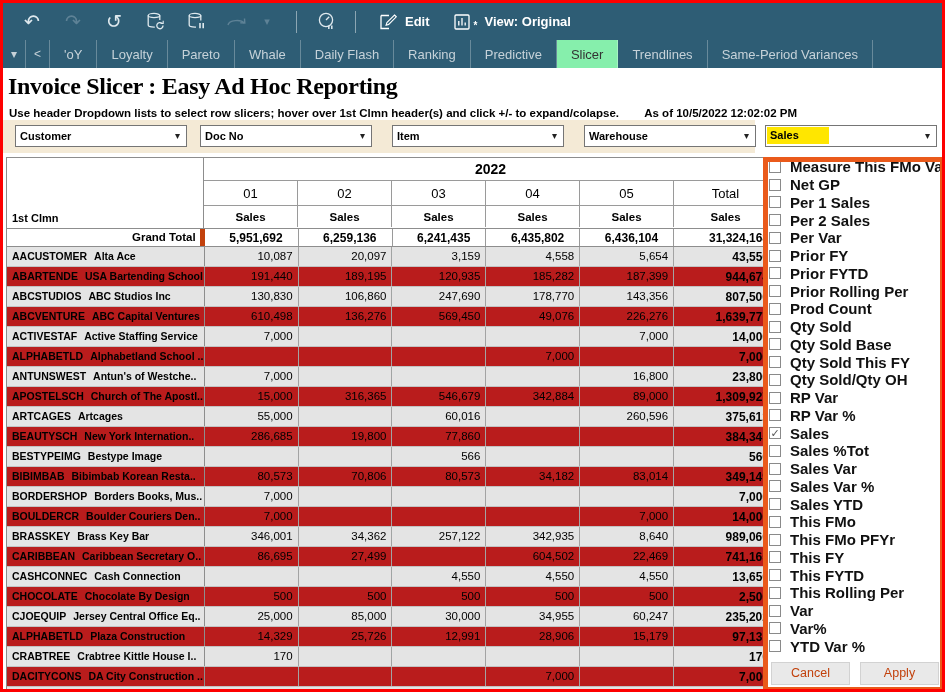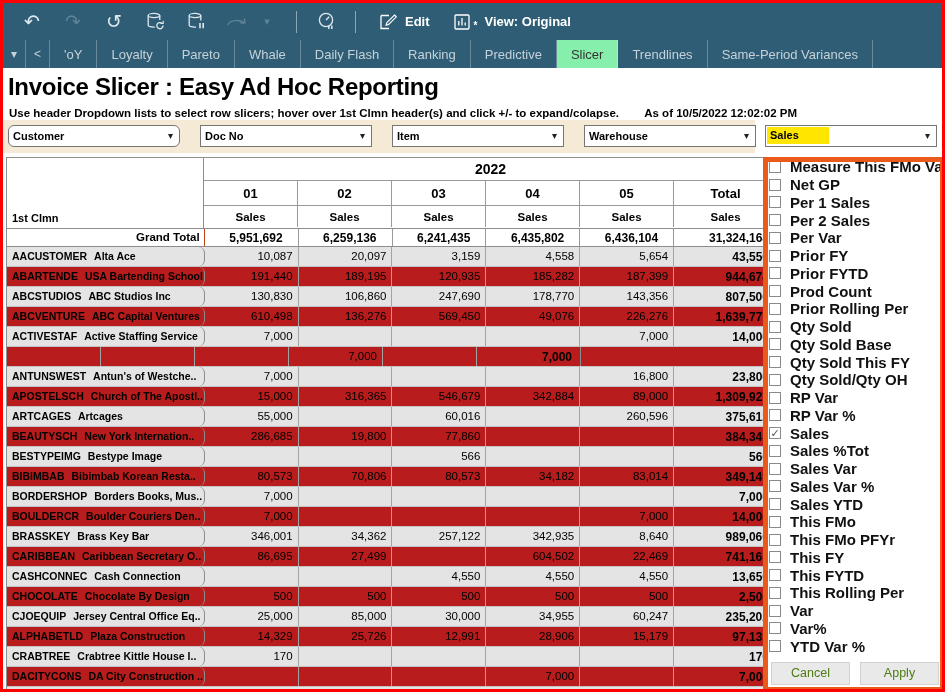--- a/index.html
+++ b/index.html
@@ -30,21 +30,21 @@
   .tabbar{position:absolute; left:3px; top:40px; right:3px; height:28px; background:var(--chrome);
           display:flex; align-items:stretch; overflow:hidden; color:#c6d2d9; font-size:13px;}
   .tab-ctrl{display:flex; align-items:center; justify-content:center; padding:0 8px;
             border-right:1px solid rgba(255,255,255,.28); cursor:pointer; font-size:12px;}
   .tab{display:flex; align-items:center; padding:0 14px; white-space:nowrap;
        border-right:1px solid rgba(255,255,255,.28); cursor:pointer;}
   .tab.active{background:#86efac; color:#333;}
 
   
   .content{position:absolute; left:3px; top:68px; right:3px; bottom:3px; background:#fff;}
-  .title{position:absolute; left:5px; top:5px; font-size:24px; font-weight:bold; letter-spacing:-.3px;}
+  .title{position:absolute; left:5px; top:5px; font-size:24px; font-weight:bold; letter-spacing:-.3px;font-family:Liberation Serif, serif;}
   .subline{position:absolute; left:6px; top:39px; font-size:11.5px; font-weight:bold; white-space:nowrap;}
   .asof{margin-left:22px;}
 
   
   .strip{position:absolute; left:0; top:52px; width:752px; height:33px; background:var(--beige);}
   .dd{position:absolute; top:5px; width:172px; height:22px; background:#fff; border:1px solid #757575;
       font-size:11px; font-weight:600; cursor:pointer;}
   .dd .dd-label{position:absolute; left:4px; top:4px;}
   .dd .dd-caret{position:absolute; right:6px; top:4px; font-size:10px; color:#222;}
   .dd-sales{position:absolute; left:762px; top:57px; width:172px; height:22px; background:#fff;
@@ -56,52 +56,52 @@
   .tbl{position:absolute; left:3px; top:89px; width:772px; border-top:1px solid #8d8d8d;
        border-left:1px solid #8d8d8d; font-size:11.5px;}
   .hdr{display:flex; border-bottom:1px solid #8d8d8d;}
   .hdr-left{width:198px; height:70px; position:relative; border-right:1px solid #8d8d8d; background:#fff;}
   .hdr-left .fcl{position:absolute; left:5px; bottom:4px; font-size:11px; font-weight:bold;}
   .hdr-right{width:574px;}
   .hy{height:23px; display:flex; align-items:center; justify-content:center; font-size:14px;
       font-weight:bold; border-bottom:1px solid #9a9a9a; border-right:1px solid #8d8d8d;}
   .hrow{display:flex; height:25px;}
   .hrow2{display:flex; height:21px;}
-  .hc{width:94px; display:flex; align-items:center; justify-content:center; font-weight:bold;
+  .hc{width:94px; display:flex; align-items:center; justify-content:center; font-weight:normal;
       font-size:13px; border-right:1px solid #9a9a9a; border-bottom:1px solid #9a9a9a;}
   .hc.ct{width:104px; border-right:1px solid #8d8d8d;}
   .hs{width:94px; display:flex; align-items:center; justify-content:center; font-weight:bold;
       font-size:11.5px; border-right:1px solid #9a9a9a;}
   .hs.ct{width:104px; border-right:1px solid #8d8d8d;}
   .grow{display:flex; height:18px; border-bottom:1px solid #8d8d8d; background:#fff;}
   .glabel{width:198px; text-align:right; font-weight:bold; font-size:11.5px; padding:2px 4px 0 0;
-          border-right:1px solid #c2410c;}
+          border-right:5px solid #c2410c;}
   .gv{width:94px; text-align:right; font-weight:bold; font-size:12px; padding:2px 15px 0 0;
       border-right:1px solid #9a9a9a;}
   .gv.ct{width:104px; padding-right:8px; border-right:1px solid #8d8d8d;}
   .trow{display:flex; height:20px; border-bottom:1px solid var(--bdr-l); background:#b91c1c; cursor:default;}
   .trow.alt{background:var(--alt);}
   .rl{width:198px; padding:3px 2px 0 5px; font-size:10.5px; font-weight:bold; white-space:nowrap;
-      overflow:hidden; border-right:1px solid #8d8d8d;border-radius:6px;}
+      overflow:hidden; border-right:1px solid #8d8d8d;}
   .rl .nm{margin-left:7px;}
   .cv{width:94px; text-align:right; padding:3px 5px 0 0; font-size:11.5px;
       border-right:1px solid var(--bdr);}
   .cv.ct{width:104px; font-weight:bold; font-size:12px; padding-right:8px; border-right:1px solid #8d8d8d;}
   .prow{height:7px; background:var(--alt); overflow:hidden; border-bottom:none;}
 
   
   .panel{position:absolute; left:760px; top:89px; width:182px; height:535px; background:#fff; z-index:10;}
   .panel-frame{position:absolute; inset:0; border:5px solid var(--accent); z-index:5; pointer-events:none;}
   .mlist{position:absolute; left:6px; right:4px; top:1px;}
   .mitem{display:flex; align-items:center; gap:9px; height:17.75px; cursor:pointer;}
   .cbx{width:12px; height:12px; border:1px solid #8a8a8a; background:#fff; flex:0 0 auto;
        font-size:11px; line-height:10px; text-align:center; color:#555;}
   .mlabel{font-size:15px; font-weight:700; color:#111; white-space:nowrap;}
   .pbtns{position:absolute; left:8px; right:6px; top:505px; display:flex; gap:10px;}
-  .pbtn{flex:1; height:23px; background:#e9e9e9; border:1px solid #d2d2d2; color:#4d7c0f;
+  .pbtn{flex:1; height:23px; background:#e9e9e9; border:1px solid #d2d2d2; color:#c2410c;
         font-size:12.5px; text-align:center; padding-top:3px; cursor:pointer;
         font-family:"Liberation Sans",sans-serif;}
 </style>
 </head>
 <body>
 
 <div class="toolbar">
   <span class="tb-ic">↶</span>
   <span class="tb-ic dim">↷</span>
   <span class="tb-ic">↺</span>
@@ -173,21 +173,21 @@
 
 <div class="content">
   <div class="title">Invoice Slicer : Easy Ad Hoc Reporting</div>
   <div class="subline">
     <span>Use header Dropdown lists to select row slicers; hover over 1st Clmn header(s) and click +/- to expand/colapse.</span>
     <span class="asof">As of 10/5/2022 12:02:02 PM</span>
   </div>
 
   <div class="strip">
 
-  <div class="dd" style="left: 5px; border-radius: 6px;">
+  <div class="dd" style="left: 12px;">
         <span class="dd-label">Customer</span>
         <span class="dd-caret">▾</span>
       </div>
       <div class="dd" style="left: 197px;">
         <span class="dd-label">Doc No</span>
         <span class="dd-caret">▾</span>
       </div>
       <div class="dd" style="left: 389px;">
         <span class="dd-label">Item</span>
         <span class="dd-caret">▾</span>
@@ -277,20 +277,21 @@
         <div class="trow alt">
           <div class="rl"><span>ACTIVESTAF</span><span class="nm">Active Staffing Service</span></div>
           <div class="cv">7,000</div>
           <div class="cv"></div>
           <div class="cv"></div>
           <div class="cv"></div>
           <div class="cv">7,000</div>
           <div class="cv ct">14,000</div>
         </div>
         <div class="trow">
+          <div class="rl"><span>ALPHABETLD</span><span class="nm">Alphabetland School ..</span></div>
           <div class="cv"></div>
           <div class="cv"></div>
           <div class="cv"></div>
           <div class="cv">7,000</div>
           <div class="cv"></div>
           <div class="cv ct">7,000</div>
         </div>
         <div class="trow alt">
           <div class="rl"><span>ANTUNSWEST</span><span class="nm">Antun's of Westche..</span></div>
           <div class="cv">7,000</div>
@@ -464,25 +465,25 @@
         <div class="mitem">
           <span class="cbx"></span>
           <span class="mlabel">Prior FY</span>
         </div>
         <div class="mitem">
           <span class="cbx"></span>
           <span class="mlabel">Prior FYTD</span>
         </div>
         <div class="mitem">
           <span class="cbx"></span>
+          <span class="mlabel">Prior Rolling Per</span>
+        </div>
+        <div class="mitem">
+          <span class="cbx"></span>
           <span class="mlabel">Prod Count</span>
-        </div>
-        <div class="mitem">
-          <span class="cbx"></span>
-          <span class="mlabel">Prior Rolling Per</span>
         </div>
         <div class="mitem">
           <span class="cbx"></span>
           <span class="mlabel">Qty Sold</span>
         </div>
         <div class="mitem">
           <span class="cbx"></span>
           <span class="mlabel">Qty Sold Base</span>
         </div>
         <div class="mitem">

